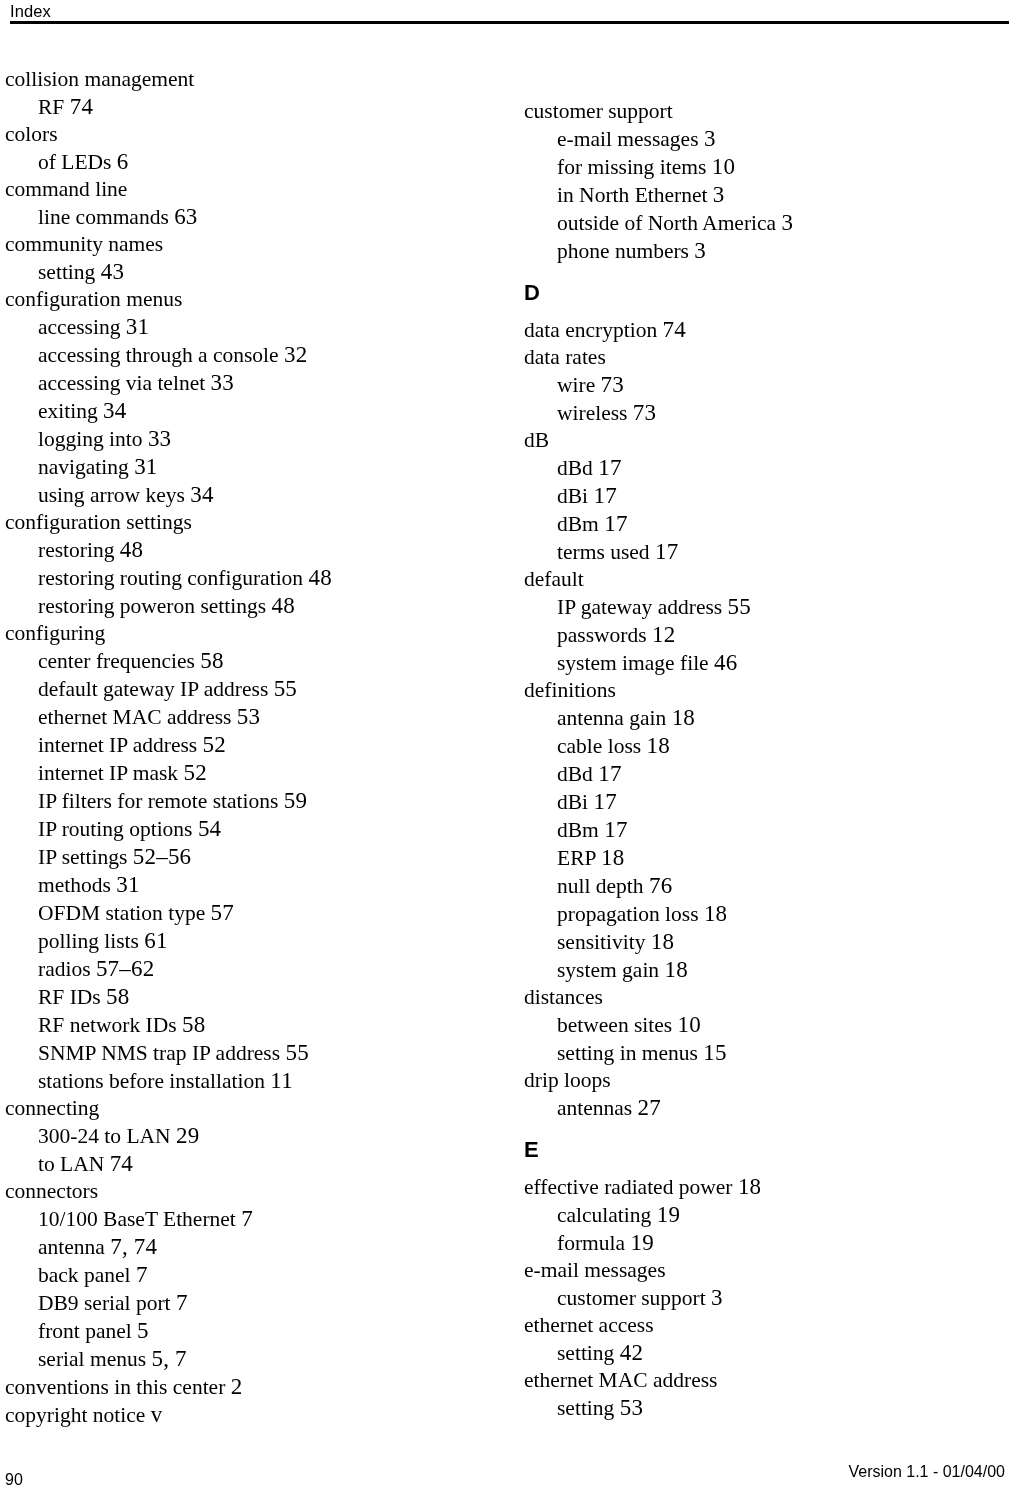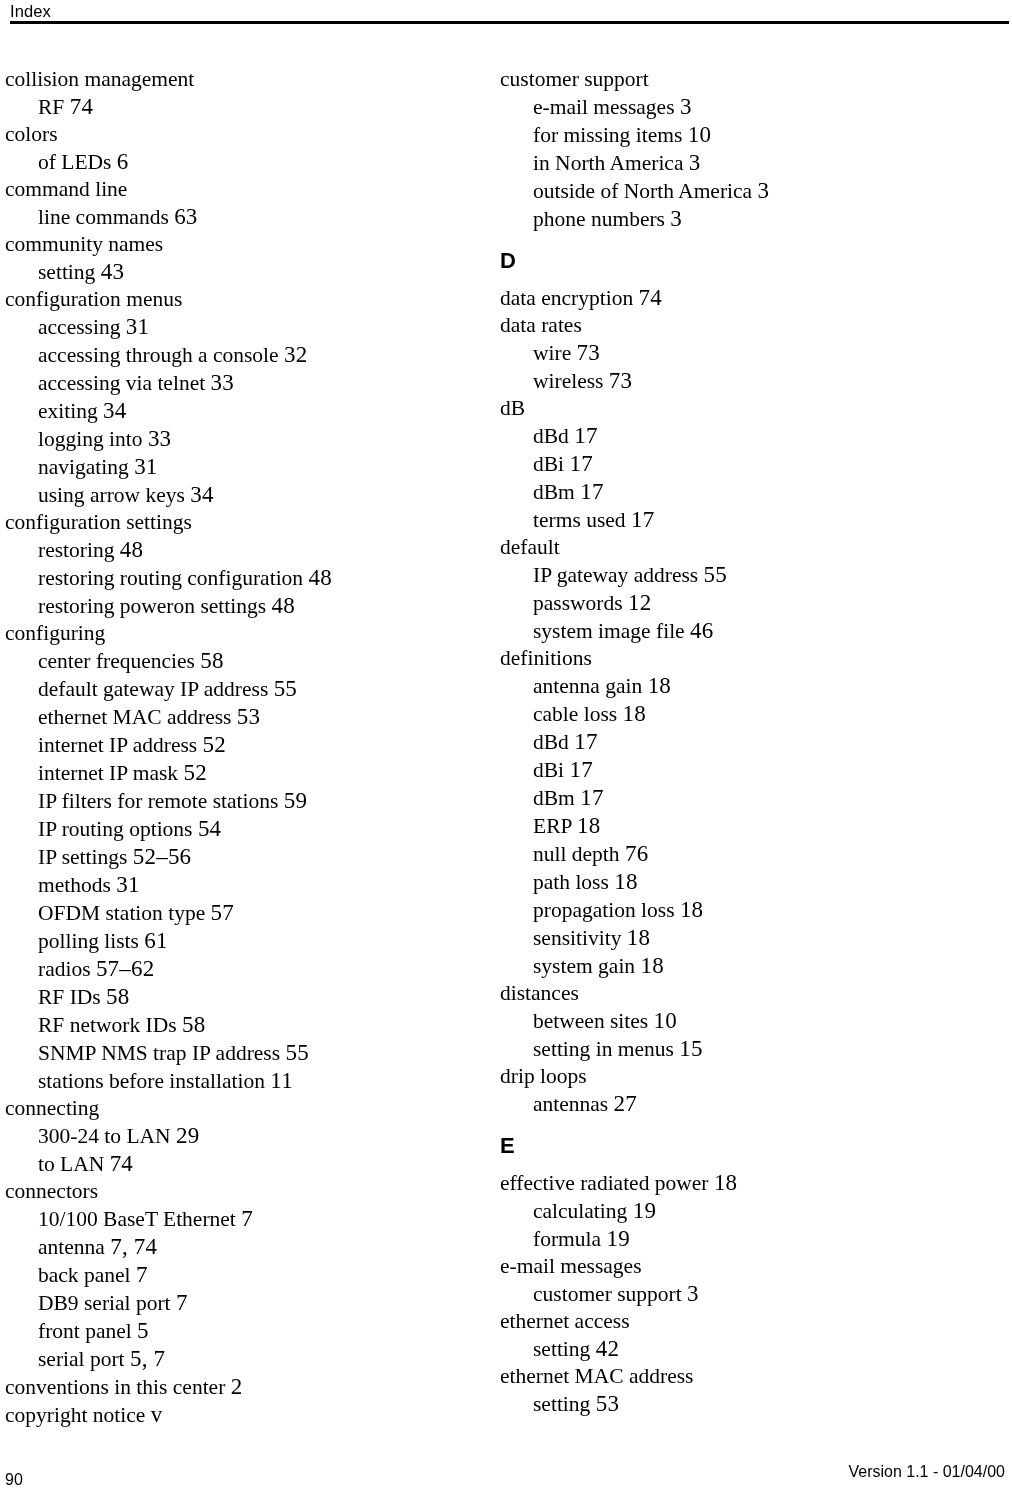--- a/index.html
+++ b/index.html
@@ -52,21 +52,21 @@
     top: 66px;
     width: 876px;
     height: 1370px;
   }
   .index-column {
     position: absolute;
     top: 0;
     width: 470px;
   }
   .column-left  { left: 5px; }
-  .column-right { left: 500px; }
+  .column-right { left: 524px; margin-top: 32px; }
 
   
   .entry {
     font-size: 21.5px;
     line-height: 27px;
     white-space: nowrap;
     color: #000;
   }
   .entry.level-1 { padding-left: 0px; }
   .entry.level-2 { padding-left: 33px; }
@@ -162,29 +162,29 @@
       <div class="entry level-2"><span class="entry-text">stations before installation</span> <span class="entry-pages">11</span></div>
       <div class="entry level-1"><span class="entry-text">connecting</span></div>
       <div class="entry level-2"><span class="entry-text">300-24 to LAN</span> <span class="entry-pages">29</span></div>
       <div class="entry level-2"><span class="entry-text">to LAN</span> <span class="entry-pages">74</span></div>
       <div class="entry level-1"><span class="entry-text">connectors</span></div>
       <div class="entry level-2"><span class="entry-text">10/100 BaseT Ethernet</span> <span class="entry-pages">7</span></div>
       <div class="entry level-2"><span class="entry-text">antenna</span> <span class="entry-pages">7, 74</span></div>
       <div class="entry level-2"><span class="entry-text">back panel</span> <span class="entry-pages">7</span></div>
       <div class="entry level-2"><span class="entry-text">DB9 serial port</span> <span class="entry-pages">7</span></div>
       <div class="entry level-2"><span class="entry-text">front panel</span> <span class="entry-pages">5</span></div>
-      <div class="entry level-2"><span class="entry-text">serial port</span> <span class="entry-pages">5, 7</span></div>
+      <div class="entry level-2"><span class="entry-text">serial menus</span> <span class="entry-pages">5, 7</span></div>
       <div class="entry level-1"><span class="entry-text">conventions in this center</span> <span class="entry-pages">2</span></div>
       <div class="entry level-1"><span class="entry-text">copyright notice</span> <span class="entry-pages">v</span></div>
     </div>
   <div class="index-column column-right" id="col-right">
       <div class="entry level-1"><span class="entry-text">customer support</span></div>
       <div class="entry level-2"><span class="entry-text">e-mail messages</span> <span class="entry-pages">3</span></div>
       <div class="entry level-2"><span class="entry-text">for missing items</span> <span class="entry-pages">10</span></div>
-      <div class="entry level-2"><span class="entry-text">in North America</span> <span class="entry-pages">3</span></div>
+      <div class="entry level-2"><span class="entry-text">in North Ethernet</span> <span class="entry-pages">3</span></div>
       <div class="entry level-2"><span class="entry-text">outside of North America</span> <span class="entry-pages">3</span></div>
       <div class="entry level-2"><span class="entry-text">phone numbers</span> <span class="entry-pages">3</span></div>
       <div class="section-letter">D</div>
       <div class="entry level-1"><span class="entry-text">data encryption</span> <span class="entry-pages">74</span></div>
       <div class="entry level-1"><span class="entry-text">data rates</span></div>
       <div class="entry level-2"><span class="entry-text">wire</span> <span class="entry-pages">73</span></div>
       <div class="entry level-2"><span class="entry-text">wireless</span> <span class="entry-pages">73</span></div>
       <div class="entry level-1"><span class="entry-text">dB</span></div>
       <div class="entry level-2"><span class="entry-text">dBd</span> <span class="entry-pages">17</span></div>
       <div class="entry level-2"><span class="entry-text">dBi</span> <span class="entry-pages">17</span></div>
@@ -195,21 +195,20 @@
       <div class="entry level-2"><span class="entry-text">passwords</span> <span class="entry-pages">12</span></div>
       <div class="entry level-2"><span class="entry-text">system image file</span> <span class="entry-pages">46</span></div>
       <div class="entry level-1"><span class="entry-text">definitions</span></div>
       <div class="entry level-2"><span class="entry-text">antenna gain</span> <span class="entry-pages">18</span></div>
       <div class="entry level-2"><span class="entry-text">cable loss</span> <span class="entry-pages">18</span></div>
       <div class="entry level-2"><span class="entry-text">dBd</span> <span class="entry-pages">17</span></div>
       <div class="entry level-2"><span class="entry-text">dBi</span> <span class="entry-pages">17</span></div>
       <div class="entry level-2"><span class="entry-text">dBm</span> <span class="entry-pages">17</span></div>
       <div class="entry level-2"><span class="entry-text">ERP</span> <span class="entry-pages">18</span></div>
       <div class="entry level-2"><span class="entry-text">null depth</span> <span class="entry-pages">76</span></div>
-      <div class="entry level-2"><span class="entry-text">path loss</span> <span class="entry-pages">18</span></div>
       <div class="entry level-2"><span class="entry-text">propagation loss</span> <span class="entry-pages">18</span></div>
       <div class="entry level-2"><span class="entry-text">sensitivity</span> <span class="entry-pages">18</span></div>
       <div class="entry level-2"><span class="entry-text">system gain</span> <span class="entry-pages">18</span></div>
       <div class="entry level-1"><span class="entry-text">distances</span></div>
       <div class="entry level-2"><span class="entry-text">between sites</span> <span class="entry-pages">10</span></div>
       <div class="entry level-2"><span class="entry-text">setting in menus</span> <span class="entry-pages">15</span></div>
       <div class="entry level-1"><span class="entry-text">drip loops</span></div>
       <div class="entry level-2"><span class="entry-text">antennas</span> <span class="entry-pages">27</span></div>
       <div class="section-letter">E</div>
       <div class="entry level-1"><span class="entry-text">effective radiated power</span> <span class="entry-pages">18</span></div>

